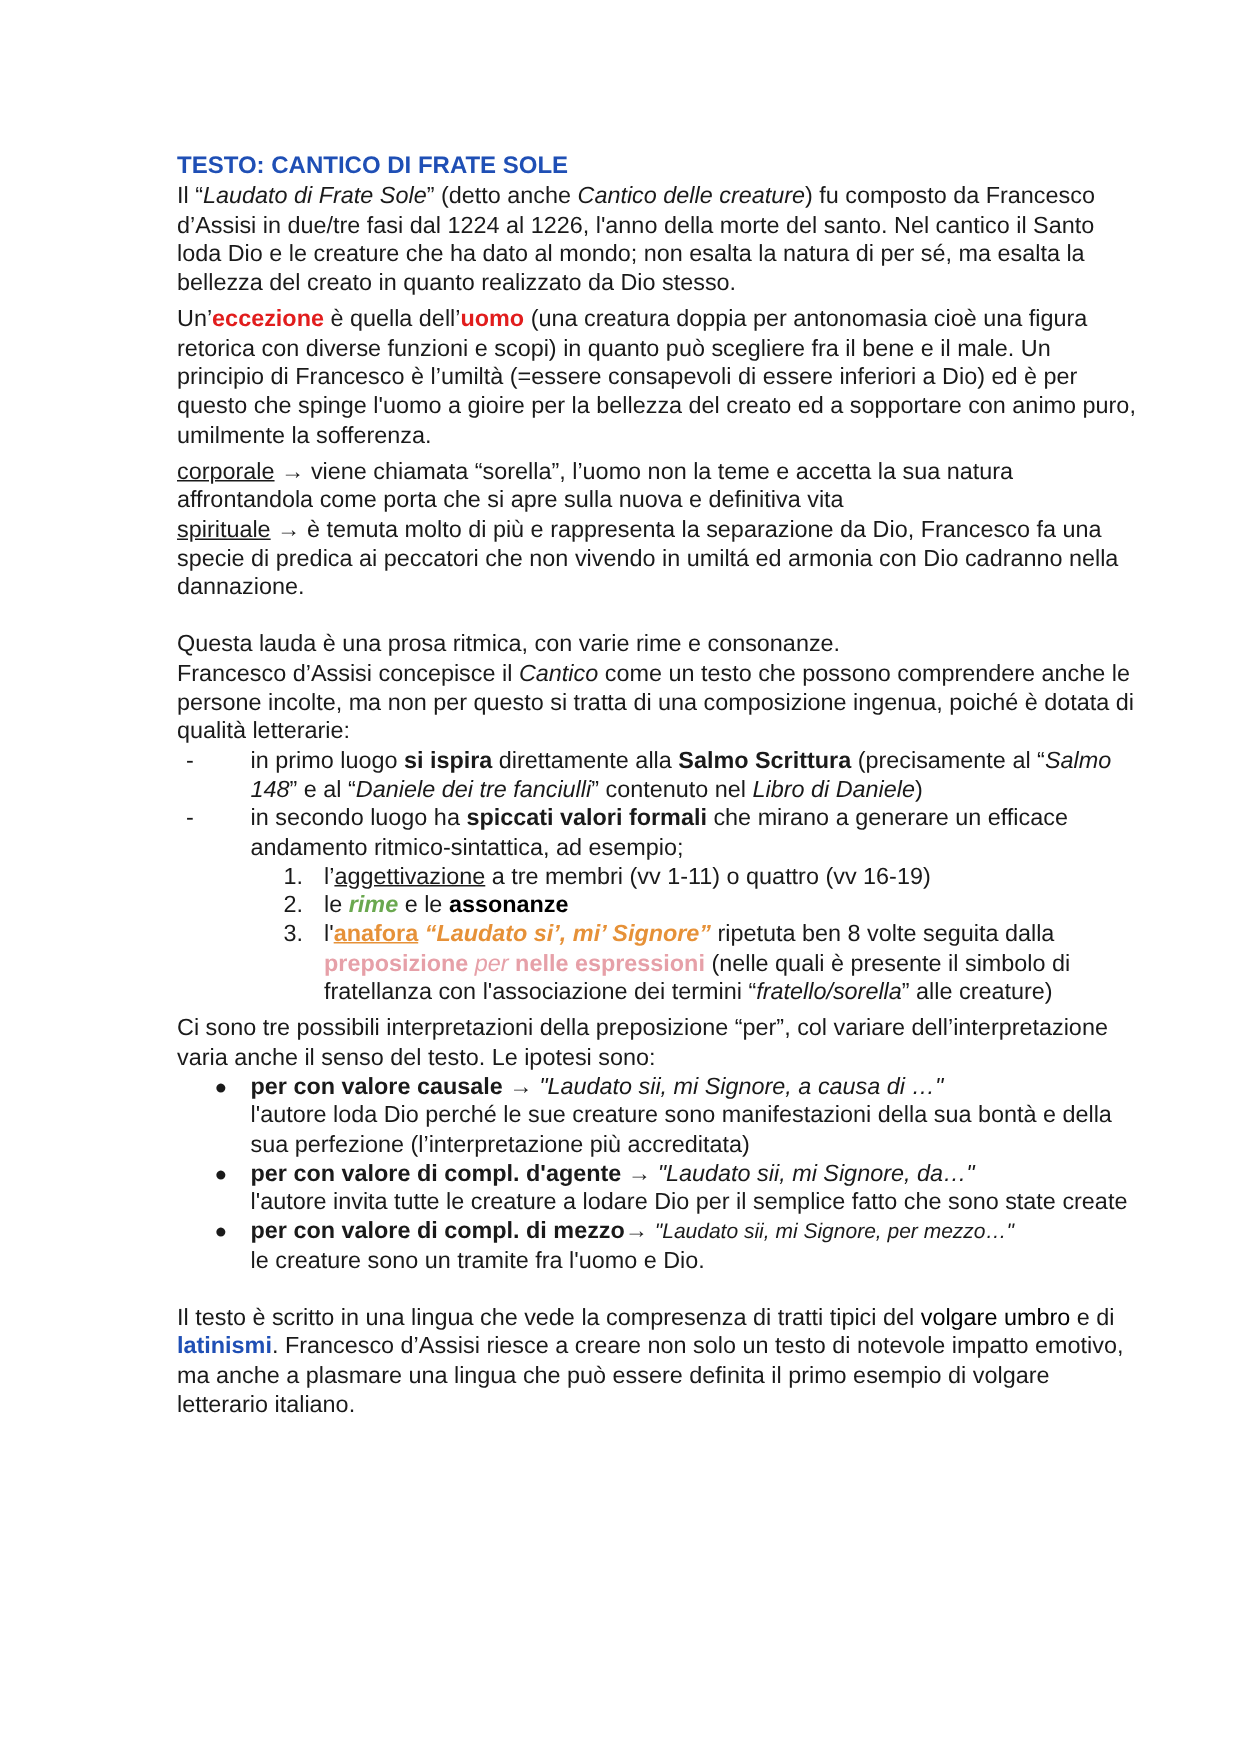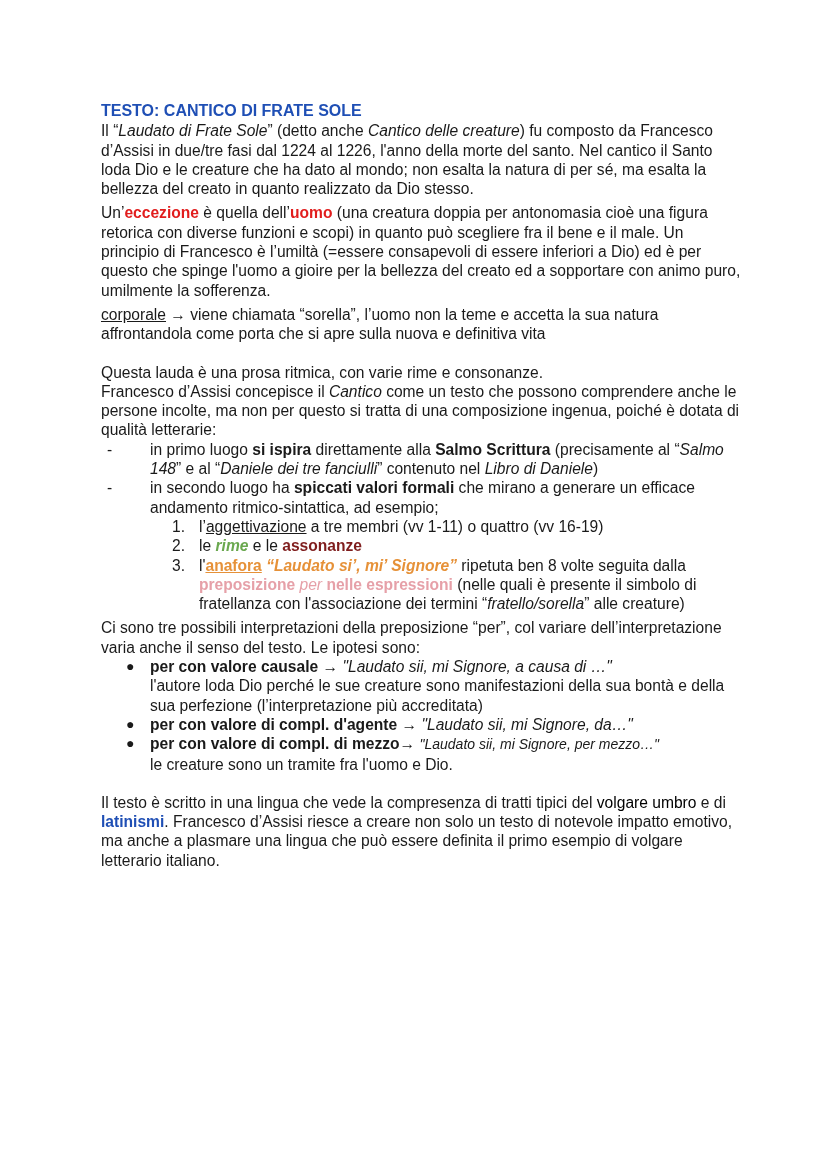--- a/index.html
+++ b/index.html
@@ -1,28 +1,28 @@
 <!DOCTYPE html>
 <html><head>
 <meta charset="utf-8">
 <style>
   html, body { margin: 0; padding: 0; background: #ffffff; }
   body { width: 828px; height: 1169px; position: relative; overflow: hidden;
          font-family: "Liberation Sans", sans-serif; color: #1a1a1a; }
-  .page { position: absolute; left: 101px; top: 101px; width: 640px;
+  .page { position: absolute; left: 118px; top: 101px; width: 640px;
           font-size: 15.6px; line-height: 19.3px; }
   .title { color: #1f4fb5; font-weight: bold; font-size: 16px; margin: 0 0 1px 0; }
   p { margin: 0; }
   .gap-s { margin-top: 5px; }
   .gap-l { margin-top: 19px; }
   .red { color: #e11d1d; font-weight: bold; text-align: center; }
   .darkred { color: #000000; font-weight: normal; margin-top: 36px; }
   .blue { color: #1f4fb5; font-weight: bold; }
   .green { color: #6aa84f; font-weight: bold; font-style: italic; }
-  .purple { color: #7f1d1d; font-weight: bold; text-align: center; }
+  .purple { color: #000000; font-weight: bold; text-align: center; }
   .orange { color: #e69138; font-weight: bold; }
   .pink { color: #e6a0a8; font-weight: bold; }
   .pink i { font-weight: normal; }
   .u { text-decoration: underline; }
   b { font-weight: bold; }
   ul.dash { list-style: none; margin: 0; padding: 0; }
   ul.dash > li { position: relative; padding-left: 49px; }
   ul.dash > li > .mk { position: absolute; left: 6px; top: 0; }
   ol.num { list-style: none; margin: 0; padding: 0; }
   ol.num > li { position: relative; padding-left: 49px; }
@@ -37,20 +37,21 @@
 <div class="page">
 
   <p class="title">TESTO: CANTICO DI FRATE SOLE</p>
 
   <p><span>Il “</span><i>Laudato di Frate Sole</i><span>” (detto anche </span><i>Cantico delle creature</i><span>) fu composto da Francesco d’Assisi in due/tre fasi dal 1224 al 1226, l'anno della morte del santo. Nel cantico il Santo loda Dio e le creature che ha dato al mondo; non esalta la natura di per sé, ma esalta la bellezza del creato in quanto realizzato da Dio stesso.</span></p>
 
   <p class="gap-s"><span>Un’</span><span class="red">eccezione</span><span> è quella dell’</span><span class="red">uomo</span><span> (una creatura doppia per antonomasia cioè una figura retorica con diverse funzioni e scopi) in quanto può scegliere fra il bene e il male. Un principio di Francesco è l’umiltà (=essere consapevoli di essere inferiori a Dio) ed è per questo che spinge l'uomo a gioire per la bellezza del creato ed a sopportare con animo puro, umilmente la sofferenza.</span></p>
 
   <div class="gap-s">
     <p><span class="u">corporale</span><span> → viene chiamata “sorella”, l’uomo non la teme e accetta la sua natura affrontandola come porta che si apre sulla nuova e definitiva vita</span></p>
+    <p><span class="u">spirituale</span><span> → è temuta molto di più e rappresenta la separazione da Dio, Francesco fa una specie di predica ai peccatori che non vivendo in umiltá ed armonia con Dio cadranno nella dannazione.</span></p>
   </div>
 
   <div class="gap-l">
     <p>Questa lauda è una prosa ritmica, con varie rime e consonanze.</p>
     <p><span>Francesco d’Assisi concepisce il </span><i>Cantico</i><span> come un testo che possono comprendere anche le persone incolte, ma non per questo si tratta di una composizione ingenua, poiché è dotata di qualità letterarie:</span></p>
   </div>
 
   <ul class="dash">
     <li><span class="mk">-</span><span>in primo luogo </span><b>si ispira</b><span> direttamente alla </span><b>Salmo Scrittura</b><span> (precisamente al “</span><i>Salmo 148</i><span>” e al “</span><i>Daniele dei tre fanciulli</i><span>” contenuto nel </span><i>Libro di Daniele</i><span>)</span></li>
     <li><span class="mk">-</span><span>in secondo luogo ha </span><b>spiccati valori formali</b><span> che mirano a generare un efficace andamento ritmico-sintattica, ad esempio;</span>
@@ -59,19 +60,19 @@
         <li><span class="mk">2.</span><span>le </span><span class="green">rime</span><span> e le </span><span class="purple">assonanze</span></li>
         <li><span class="mk">3.</span><span>l'</span><span class="orange u">anafora</span><i class="orange"> “Laudato si’, mi’ Signore”</i><span> ripetuta ben 8 volte seguita dalla </span><span class="pink"><span>preposizione </span><i>per</i><span> nelle espressioni</span></span><span> (nelle quali è presente il simbolo di fratellanza con l'associazione dei termini “</span><i>fratello/sorella</i><span>” alle creature)</span></li>
       </ol>
     </li>
   </ul>
 
   <p class="gap-s">Ci sono tre possibili interpretazioni della preposizione “per”, col variare dell’interpretazione varia anche il senso  del testo. Le ipotesi sono:</p>
 
   <ul class="dots">
     <li><span class="mk">●</span><b>per con valore causale</b><span> → </span><i>"Laudato sii, mi Signore, a causa di …"</i><br><span>l'autore loda Dio perché le sue creature sono manifestazioni della sua bontà e della sua perfezione (l’interpretazione più accreditata)</span></li>
-    <li><span class="mk">●</span><b>per con valore di compl. d'agente</b><span> → </span><i>"Laudato sii, mi Signore, da…"</i><br></li>
+    <li><span class="mk">●</span><b>per con valore di compl. d'agente</b><span> → </span><i>"Laudato sii, mi Signore, da…"</i><br><span>l'autore invita tutte le creature a lodare Dio per il semplice fatto che sono state create</span></li>
     <li><span class="mk">●</span><b>per con valore di compl. di mezzo</b><span>→ </span><i style="font-size:14px">"Laudato sii, mi Signore, per mezzo…"</i><br><span>le creature sono un tramite fra l'uomo e Dio.</span></li>
   </ul>
 
   <p class="gap-l"><span>Il testo è scritto in una lingua che vede la compresenza di tratti tipici del </span><span class="darkred">volgare umbro</span><span> e di </span><span class="blue">latinismi</span><span>. Francesco d’Assisi riesce a creare non solo un testo di notevole impatto emotivo, ma anche a plasmare una lingua che può essere definita il primo esempio di volgare letterario italiano.</span></p>
 
 </div>
 
 </body></html>

